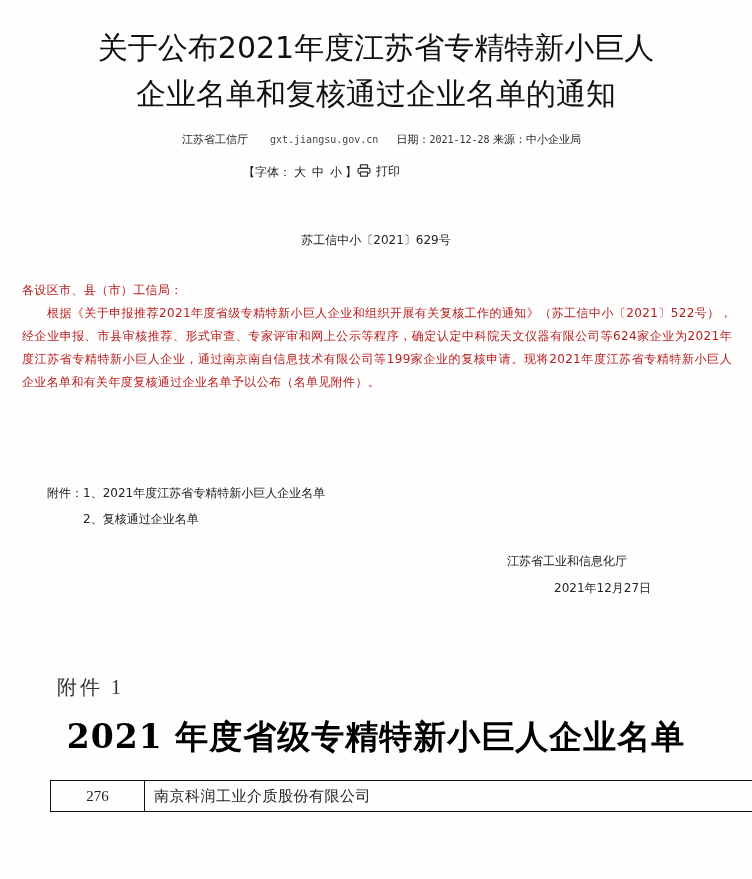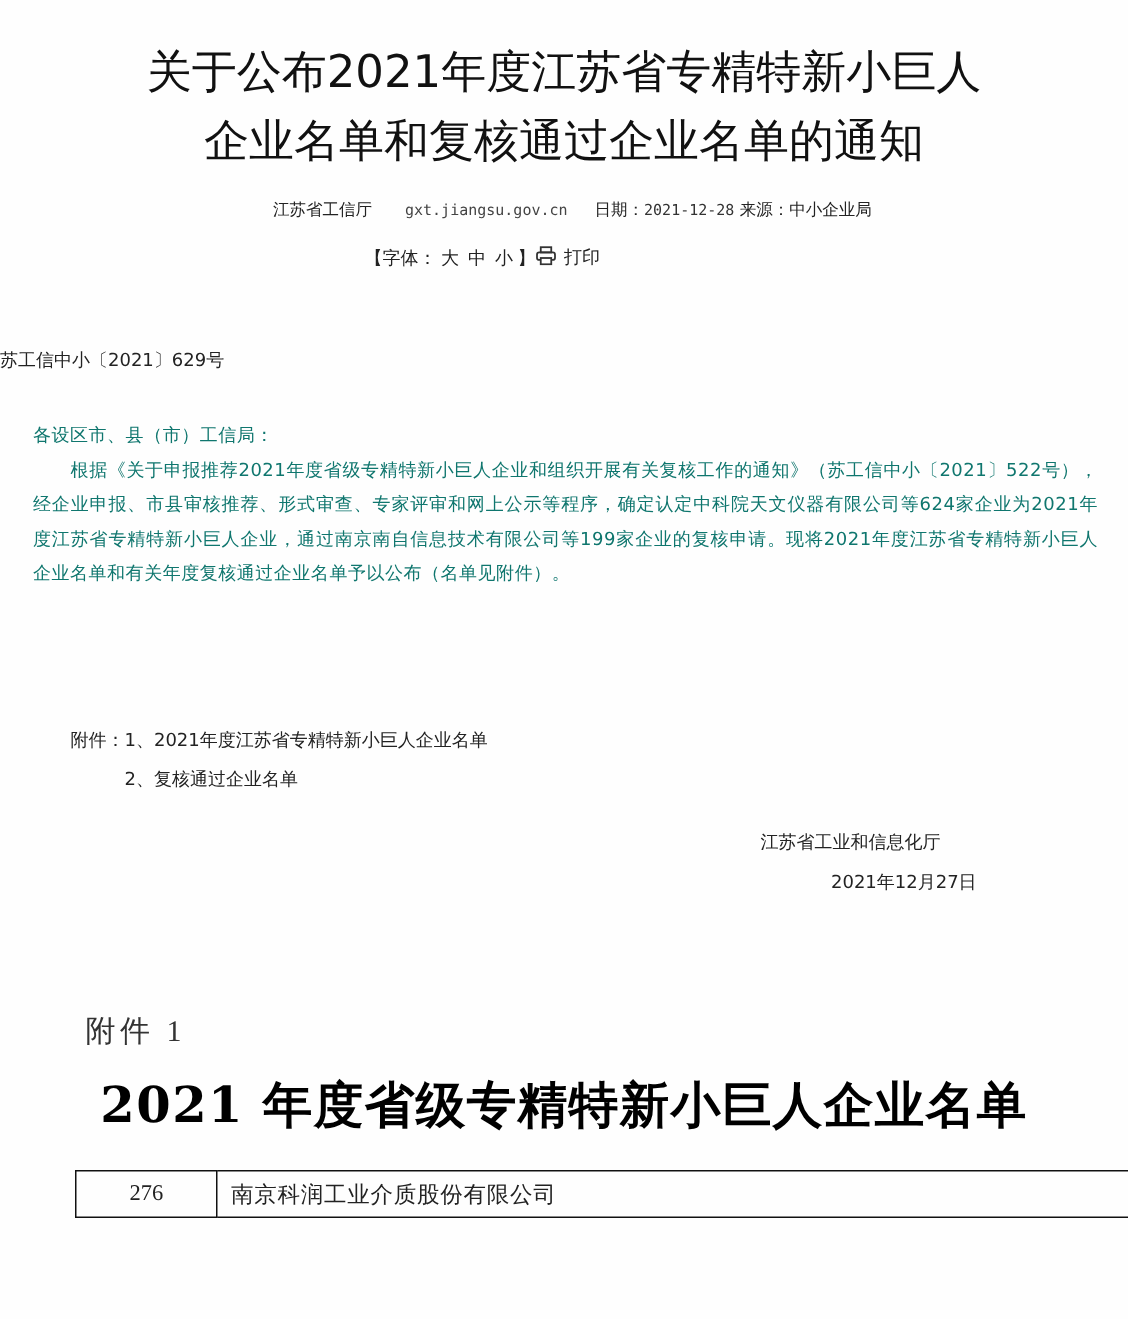--- a/index.html
+++ b/index.html
@@ -12,23 +12,23 @@
       left: 0; width: 752px; text-align: center;
       font-size: 30px; color: #111; letter-spacing: 0px; white-space: nowrap;
       font-family: "DejaVu Sans", sans-serif;
     }
     .meta { font-size: 11px; color: #222; white-space: nowrap; }
     .meta .url { font-family: "DejaVu Sans Mono", monospace; font-size: 10px; color: #444; margin: 0 18px 0 22px; }
     .meta .date { font-family: "DejaVu Sans Mono", monospace; font-size: 10px; color: #333; }
     .fontctl { font-size: 12px; color: #222; white-space: nowrap; }
     .fontctl span.sz { margin: 0 3px; cursor: pointer; }
     .print-btn { font-size: 12px; color: #222; display: flex; align-items: center; gap: 5px; cursor: pointer; }
-    .docno { left: 0; width: 752px; text-align: left; font-size: 12px; color: #222; }
+    .docno { left: 0; width: 752px; text-align: center; font-size: 12px; color: #222; }
     .body-text {
-      left: 22px; width: 710px; font-size: 12px; line-height: 23px; color: #0f766e;
+      left: 22px; width: 710px; font-size: 12px; line-height: 23px; color: #b91c1c;
       letter-spacing: 0.35px;
     }
     .body-text p { margin: 0; text-align: justify; }
     .body-text p.indent { text-indent: 25px; }
     .attach { font-size: 12px; color: #222; white-space: nowrap; }
     .sign { font-size: 12px; color: #222; white-space: nowrap; text-align: right; }
     .att-label { left: 57px; top: 674px; font-family: Liberation Serif, serif; font-size: 20px; color: #333; letter-spacing: 3px; }
     .att-title {
       left: 0; width: 752px; top: 715px; text-align: center;
       font-family: "DejaVu Serif", serif; font-weight: bold; font-size: 33px; color: #000; letter-spacing: 1px;

